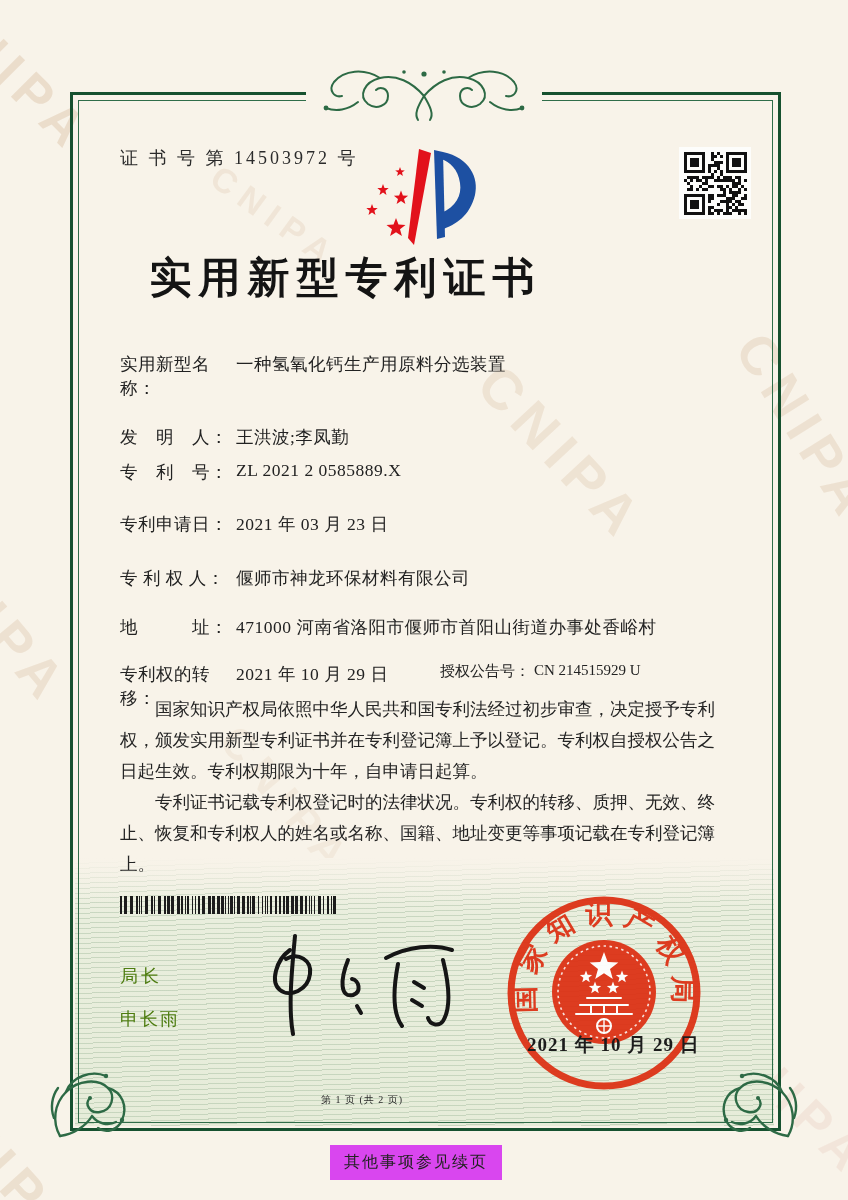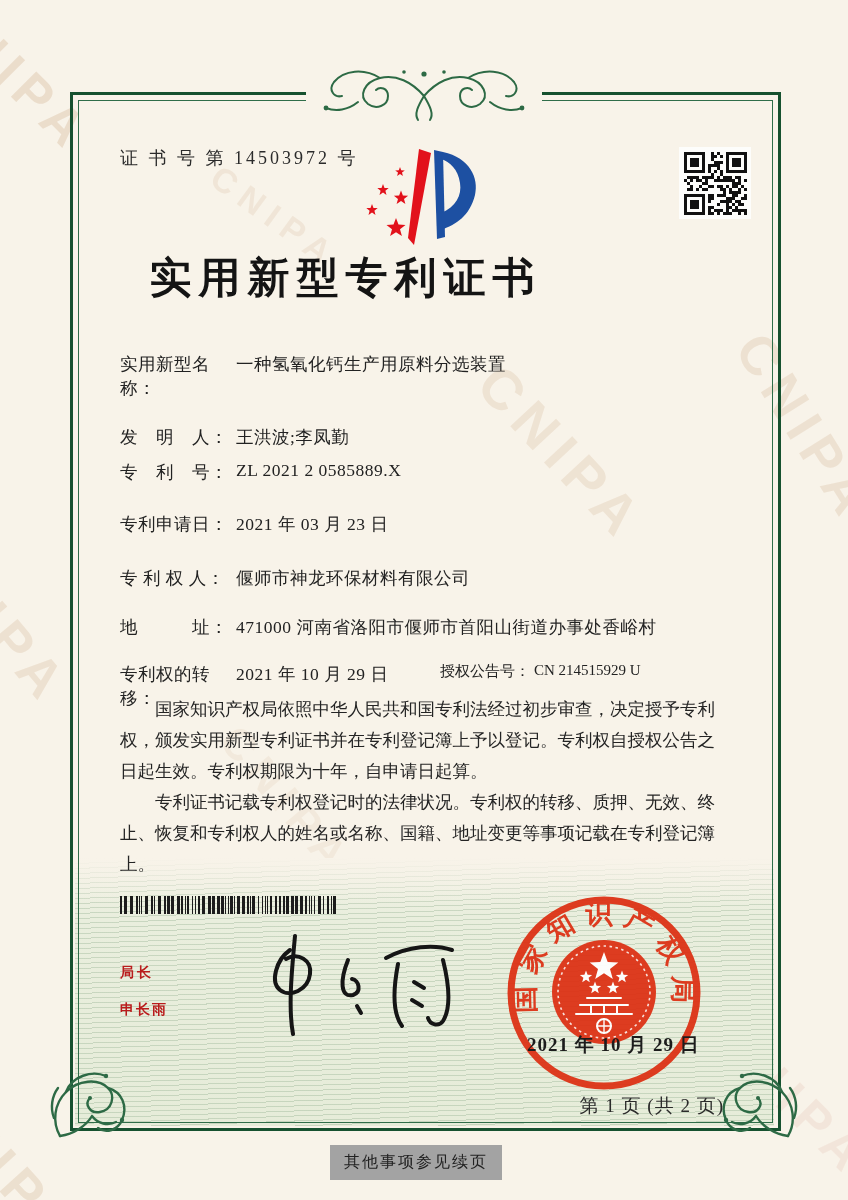--- a/index.html
+++ b/index.html
@@ -25,28 +25,28 @@
   .title{position:absolute;left:0;top:250px;width:691px;text-align:center;font-size:42px;font-weight:bold;
      letter-spacing:7px;color:#141414;}
   .row{position:absolute;left:120px;display:flex;font-size:17.5px;color:#222;}
   .row .lbl{width:116px;flex:0 0 116px;letter-spacing:.5px;}
   .row .val{letter-spacing:.5px;}
   .grant2{position:absolute;left:440px;top:662px;display:flex;font-size:15px;color:#222;}
   .grant2 .lbl{margin-right:4px;}
   .body-text{position:absolute;left:120px;top:694px;width:610px;font-size:17.5px;line-height:31px;color:#242424;}
   .body-text p{margin:0;text-indent:2em;}
   .barcode{position:absolute;left:120px;top:896px;}
-  .officer{position:absolute;left:120px;top:964px;font-size:14px;color:#b91c1c;letter-spacing:3px;font-weight:bold;}
+  .officer{position:absolute;left:120px;top:964px;font-size:18px;color:#4d7c0f;letter-spacing:3px;}
   .officer .name{margin-top:19px;letter-spacing:2px;}
   .signature{position:absolute;left:228px;top:928px;}
   .seal{position:absolute;left:494px;top:883px;opacity:.93;}
   .seal-date{position:absolute;left:527px;top:1032px;font-size:19px;font-weight:bold;letter-spacing:1px;color:#1c1c1c;}
-  .footer-page{position:absolute;left:0;top:1093px;width:724px;text-align:right;font-size:19px;
+  .footer-page{position:absolute;left:0;top:1093px;width:724px;text-align:center;font-size:10px;
      letter-spacing:1px;color:#2b2b2b;}
-  .cont-note{position:absolute;left:330px;top:1145px;background:#a3a3a3;padding:7px 14px;
+  .cont-note{position:absolute;left:330px;top:1145px;background:#d946ef;padding:7px 14px;
      font-size:16px;letter-spacing:2px;color:#222;}
   .ornament{position:absolute;}
 </style>
 </head>
 <body>
 
 <div class="page">
 
   <span class="wm" style="left:-40px;top:-22px;font-size:52px;transform:rotate(45deg);opacity:.75;">CNIPA</span>
   <span class="wm" style="left:226px;top:158px;font-size:34px;transform:rotate(36deg);opacity:.45;">CNIPA</span>

